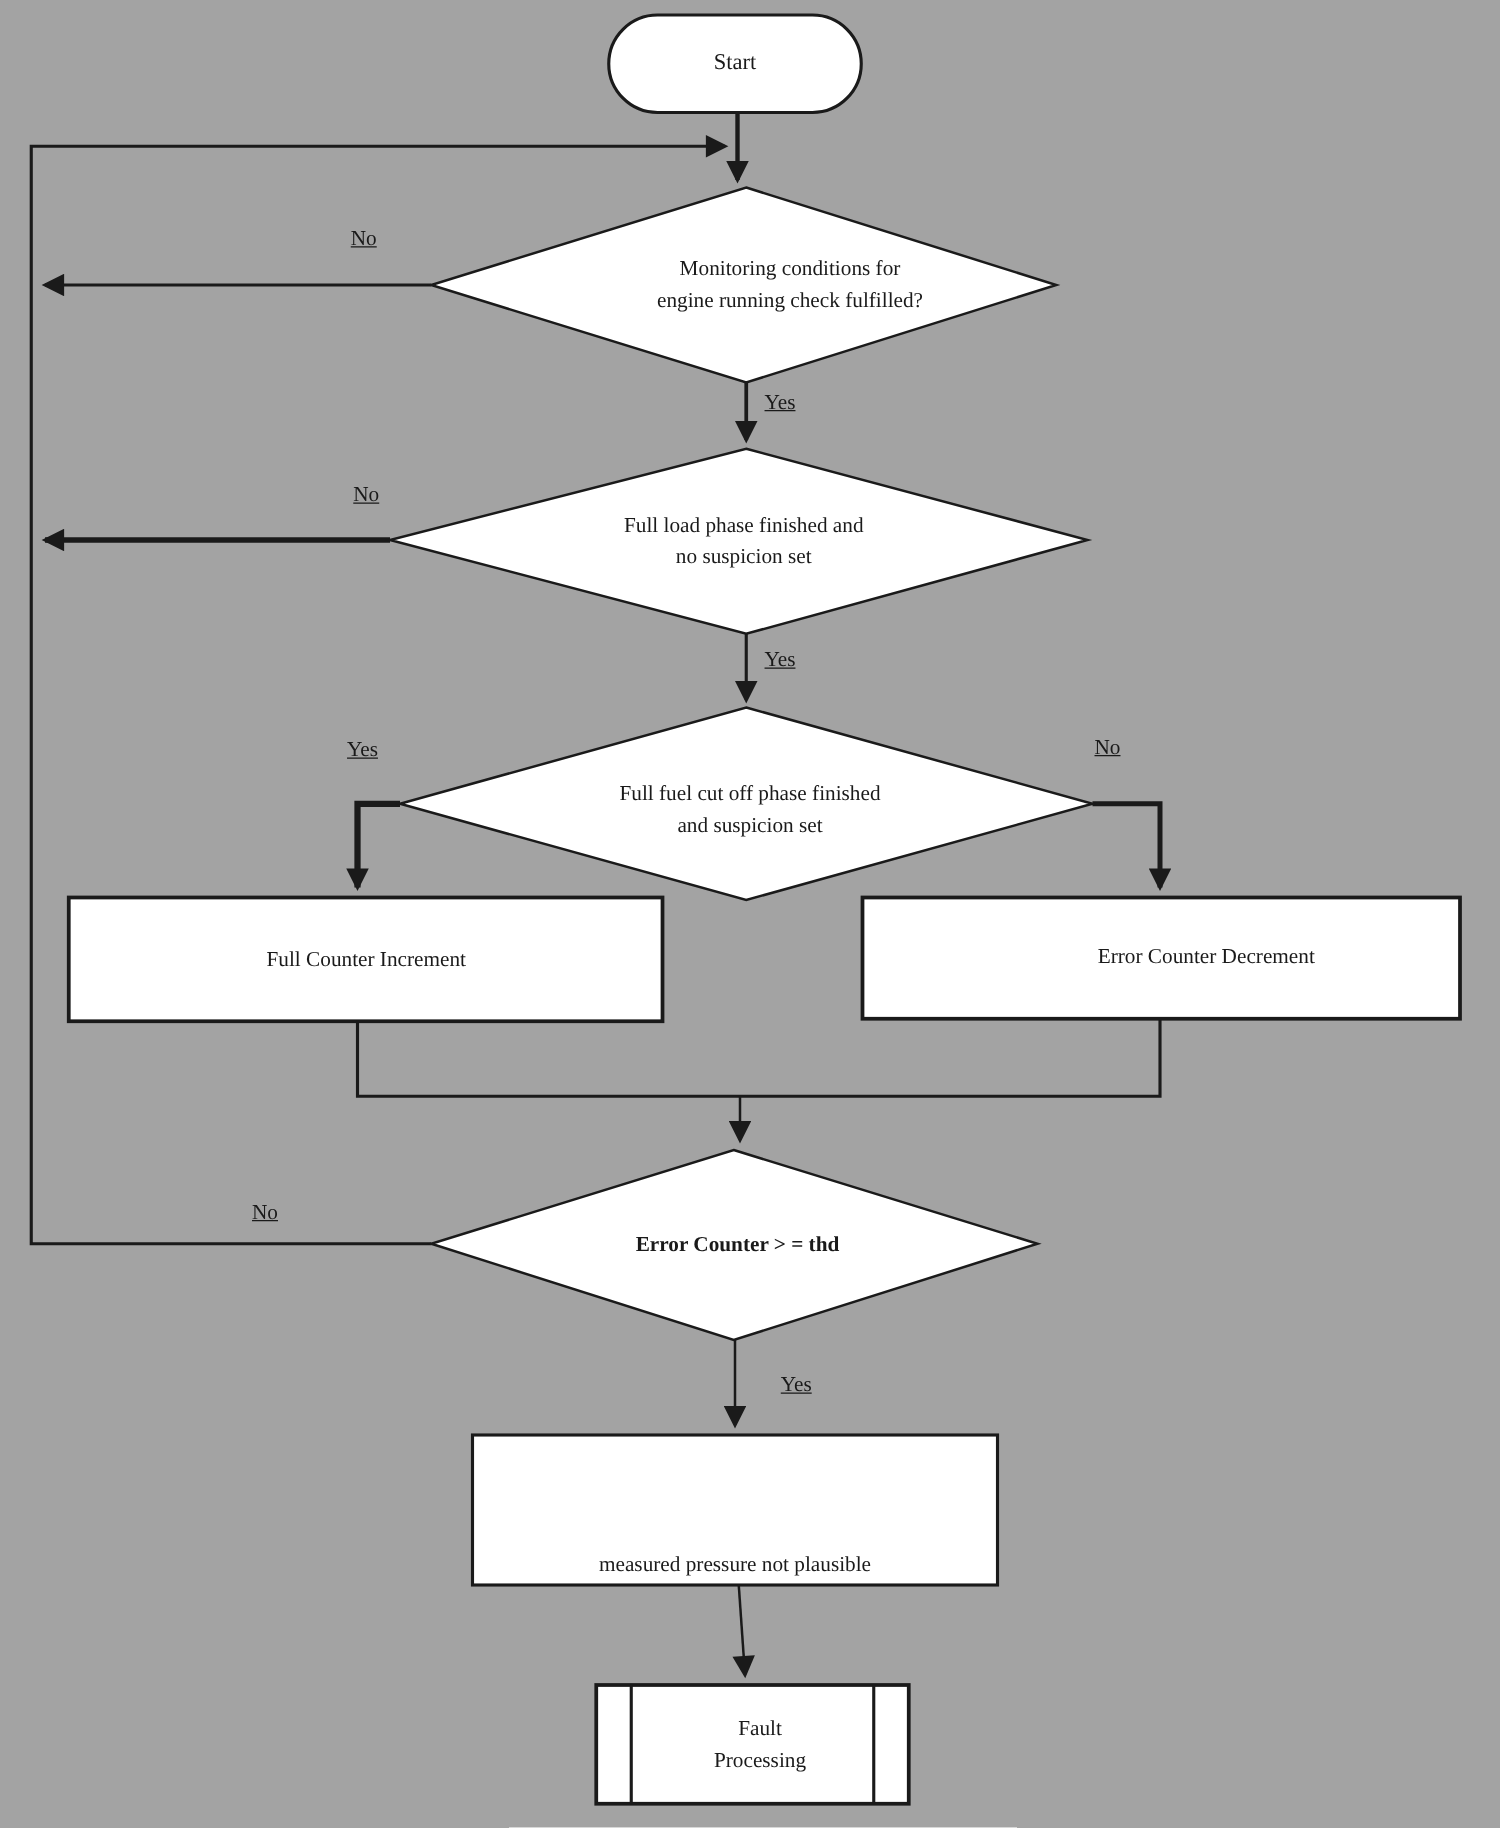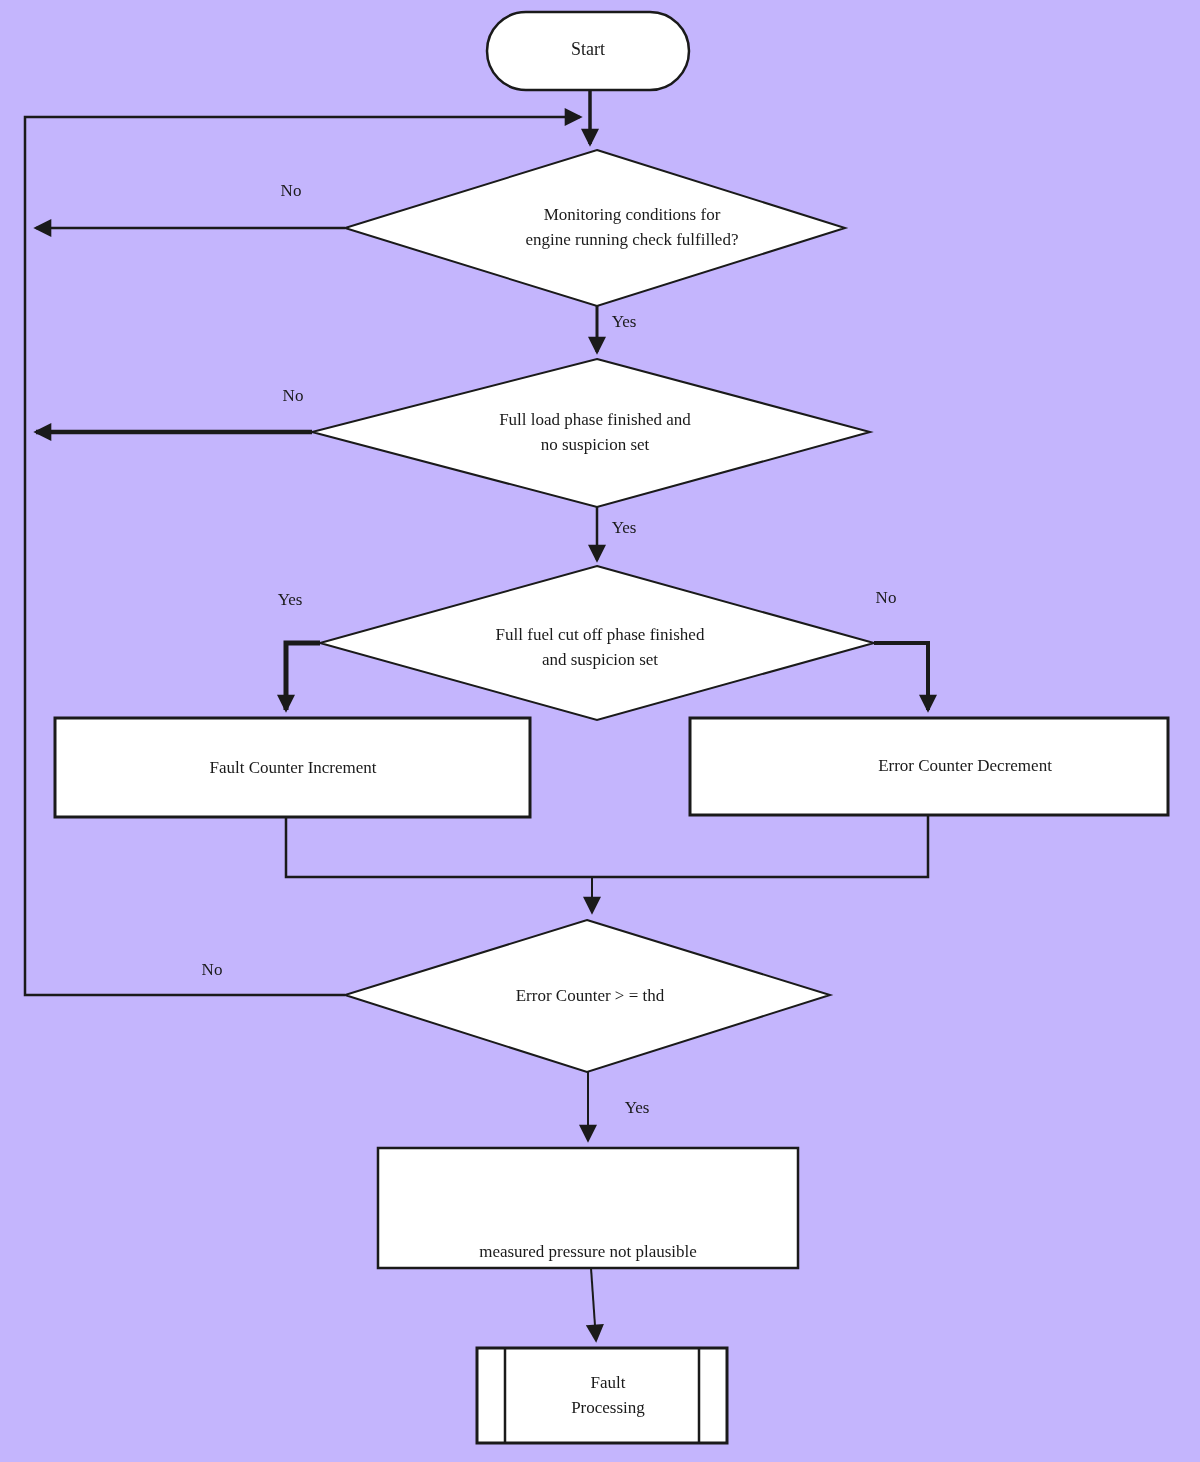--- a/index.html
+++ b/index.html
@@ -4,21 +4,21 @@
 <style>
   html, body {
     margin: 0;
     padding: 0;
     background: #ffffff;
   }
   #canvas {
     position: relative;
     width: 1200px;
     height: 1462px;
-    background: #c4b5fd;
+    background: #a3a3a3;
     font-family: "Liberation Serif", "DejaVu Serif", serif;
     color: #1a1a1a;
   }
   #flow-svg {
     position: absolute;
     left: 0;
     top: 0;
     width: 1200px;
     height: 1462px;
   }
@@ -30,20 +30,21 @@
     color: #1a1a1a;
     transform: translate(-50%, -50%);
     white-space: nowrap;
   }
   .branch-label {
     position: absolute;
     font-size: 17px;
     color: #1a1a1a;
     transform: translate(-50%, -50%);
     white-space: nowrap;
+    text-decoration: underline;
   }
   .start-label {
     font-size: 18px;
   }
   svg path, svg polygon, svg rect, svg line {
     vector-effect: none;
   }
 </style>
 </head>
 <body>
@@ -114,25 +115,25 @@
   <div class="node-label" style="left:595px; top:433px;">
     <div>Full load phase finished and</div>
     <div>no suspicion set</div>
   </div>
 
   <div class="node-label" style="left:600px; top:648px;">
     <div>Full fuel cut off phase finished</div>
     <div>and suspicion set</div>
   </div>
 
-  <div class="node-label" style="left:293px; top:768px;">Fault Counter Increment</div>
+  <div class="node-label" style="left:293px; top:768px;">Full Counter Increment</div>
 
   <div class="node-label" style="left:925px; top:766px;margin-left:40px;">Error Counter Decrement</div>
 
-  <div class="node-label" style="left:590px; top:996px;">Error Counter &gt; = thd</div>
+  <div class="node-label" style="left:590px; top:996px;font-weight:bold;">Error Counter &gt; = thd</div>
 
   <div class="node-label" style="left:588px; top:1252px;">measured pressure not plausible</div>
 
   <div class="node-label" style="left:608px; top:1396px;">
     <div>Fault</div>
     <div>Processing</div>
   </div>
 
   <div class="branch-label" style="left:291px; top:191px;">No</div>
 

